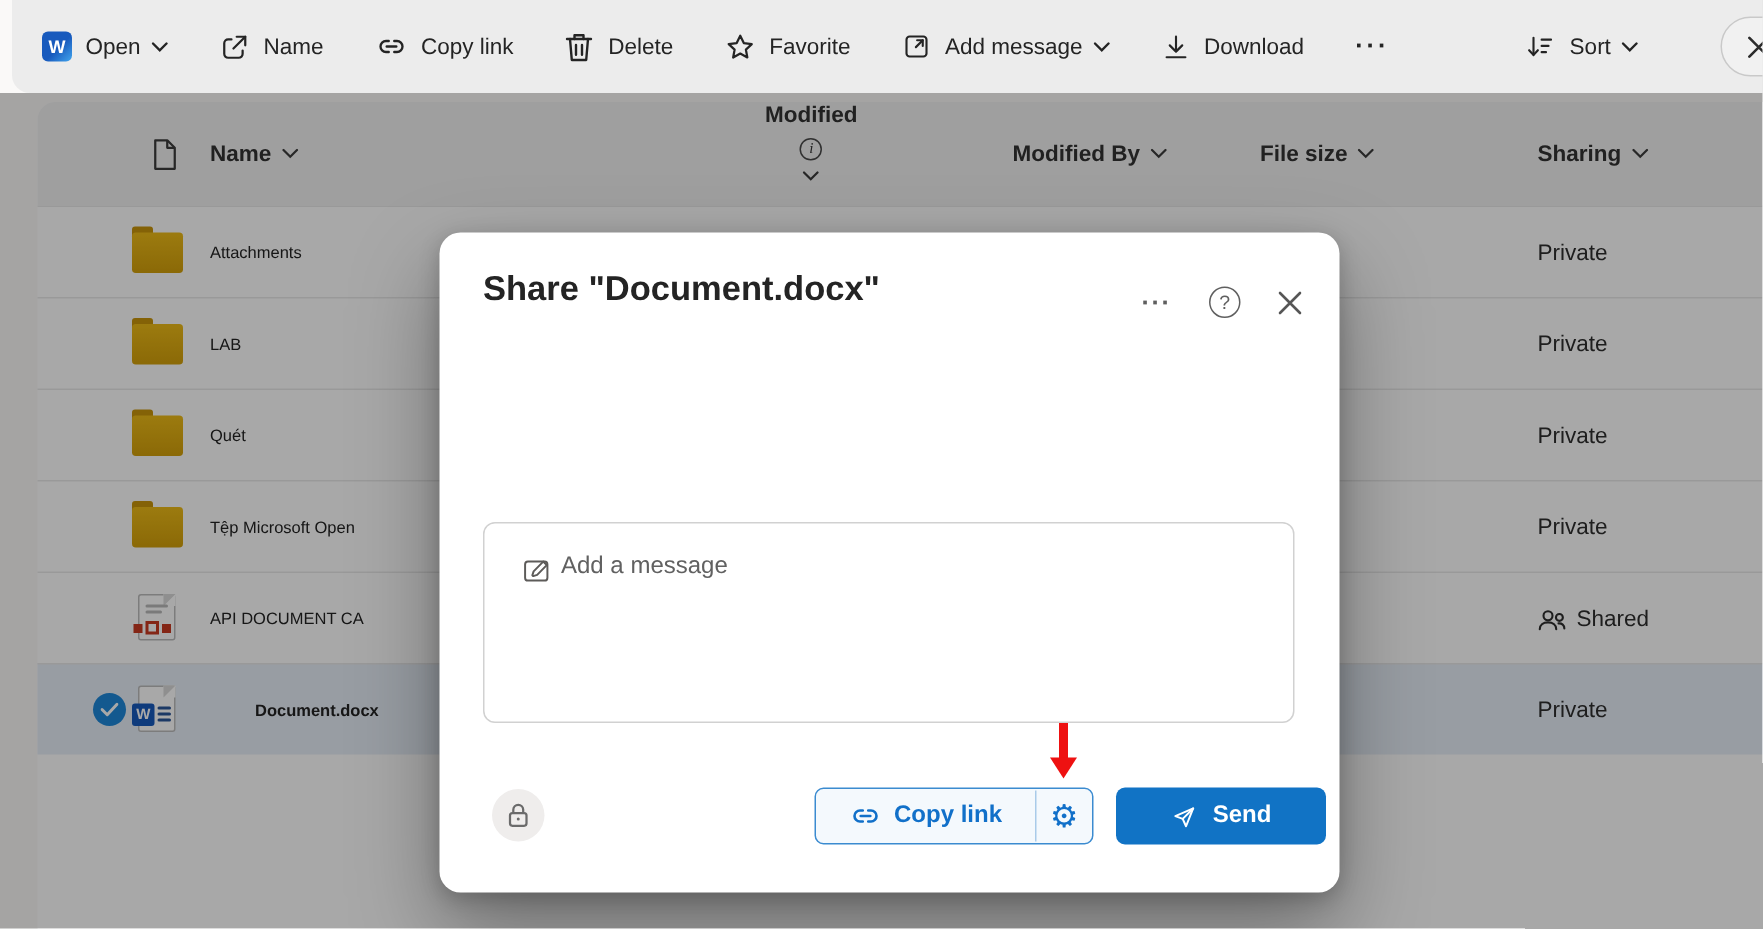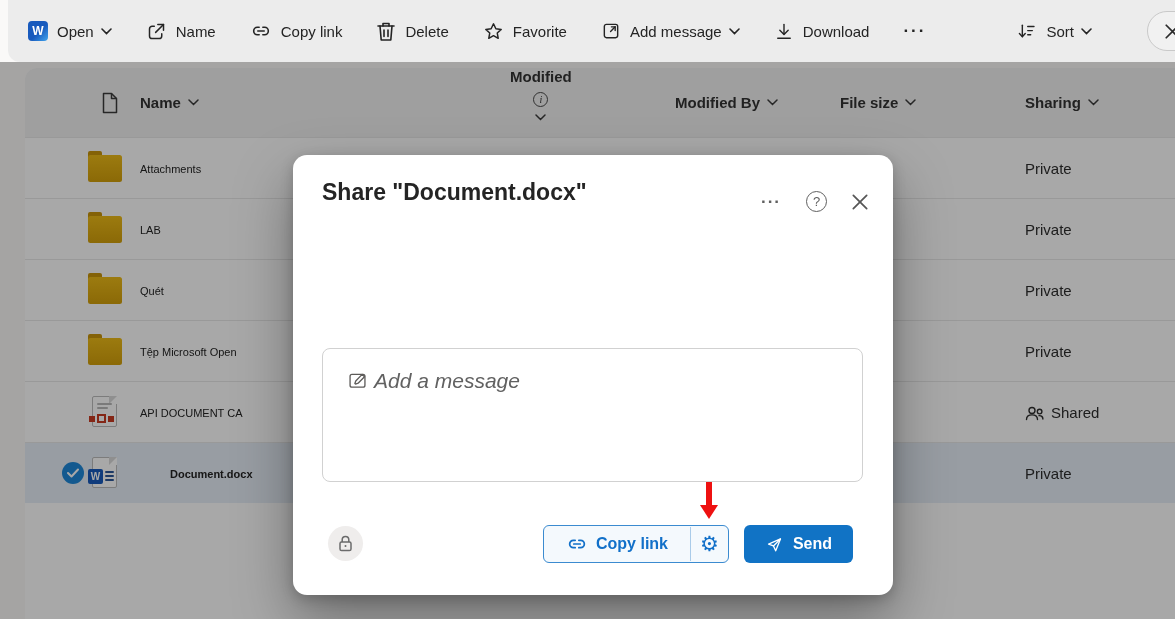--- a/index.html
+++ b/index.html
@@ -103,37 +103,37 @@
     font-size:15.5px; font-family:inherit; color:#242424; background:transparent; }
   .add-more::placeholder { color:#616161; opacity:1; }
   .perm-box { position:absolute; left:485px; top:3px; width:84px; height:88px; background:#fff;
     border:1.4px solid #5c5c5c; border-radius:5px; display:flex; align-items:center;
     justify-content:center; gap:9px; cursor:pointer; }
 
   .msg-box { position:absolute; left:29px; top:193px; width:541px; height:134px;
     border:1px solid #d1d1d1; border-radius:8px; }
   .msg-icon { position:absolute; left:24px; top:21px; }
   .msg-input { width:100%; height:100%; border:none; outline:none; resize:none;
-    font-size:21px; font-family:inherit; color:#3b82f6; padding:20px 16px 16px 51px;
-    background:transparent; border-radius:8px;font-style:italic; }
+    font-size:16px; font-family:inherit; color:#3b82f6; padding:20px 16px 16px 51px;
+    background:transparent; border-radius:8px; }
   .msg-input::placeholder { color:#616161; opacity:1; }
 
   .lock-circle { position:absolute; left:35px; top:371px; width:35px; height:35px;
     border-radius:50%; background:#efedec; display:flex; align-items:center; justify-content:center; cursor:pointer; }
 
   .copylink-btn { position:absolute; left:250px; top:370px; width:186px; height:38px;
     background:#f4f9fd; border:1px solid #3b8bd0; border-radius:6px; display:flex; align-items:stretch;
     color:#1170c9; cursor:pointer; }
   .copylink-main { flex:1; display:flex; align-items:center; justify-content:center; gap:8px;
     font-size:16px; font-weight:700; }
   .copylink-div { width:1px; background:#a9cbe9; margin:1px 0; }
   .copylink-gear { width:37px; display:flex; align-items:center; justify-content:center;
     font-size:21px; cursor:pointer; }
 
-  .send-btn { position:absolute; left:451px; top:370px; width:109px; height:38px;
+  .send-btn { position:absolute; left:451px; top:370px; width:140px; height:38px;
     background:#1173c5; border:none; border-radius:6px; display:flex; align-items:center;
     justify-content:center; gap:9px; color:#fff; font-size:16px; font-weight:700;
     font-family:inherit; cursor:pointer; }
 
   
   .red-arrow { position:absolute; z-index:130; }
   .red-arrow .shaft { position:absolute; left:706px; top:482px; width:6px; height:24px; background:#ee1111; }
   .red-arrow .head { position:absolute; left:700px; top:505px; width:0; height:0;
     border-left:9px solid transparent; border-right:9px solid transparent; border-top:14px solid #ee1111; }
 </style>

